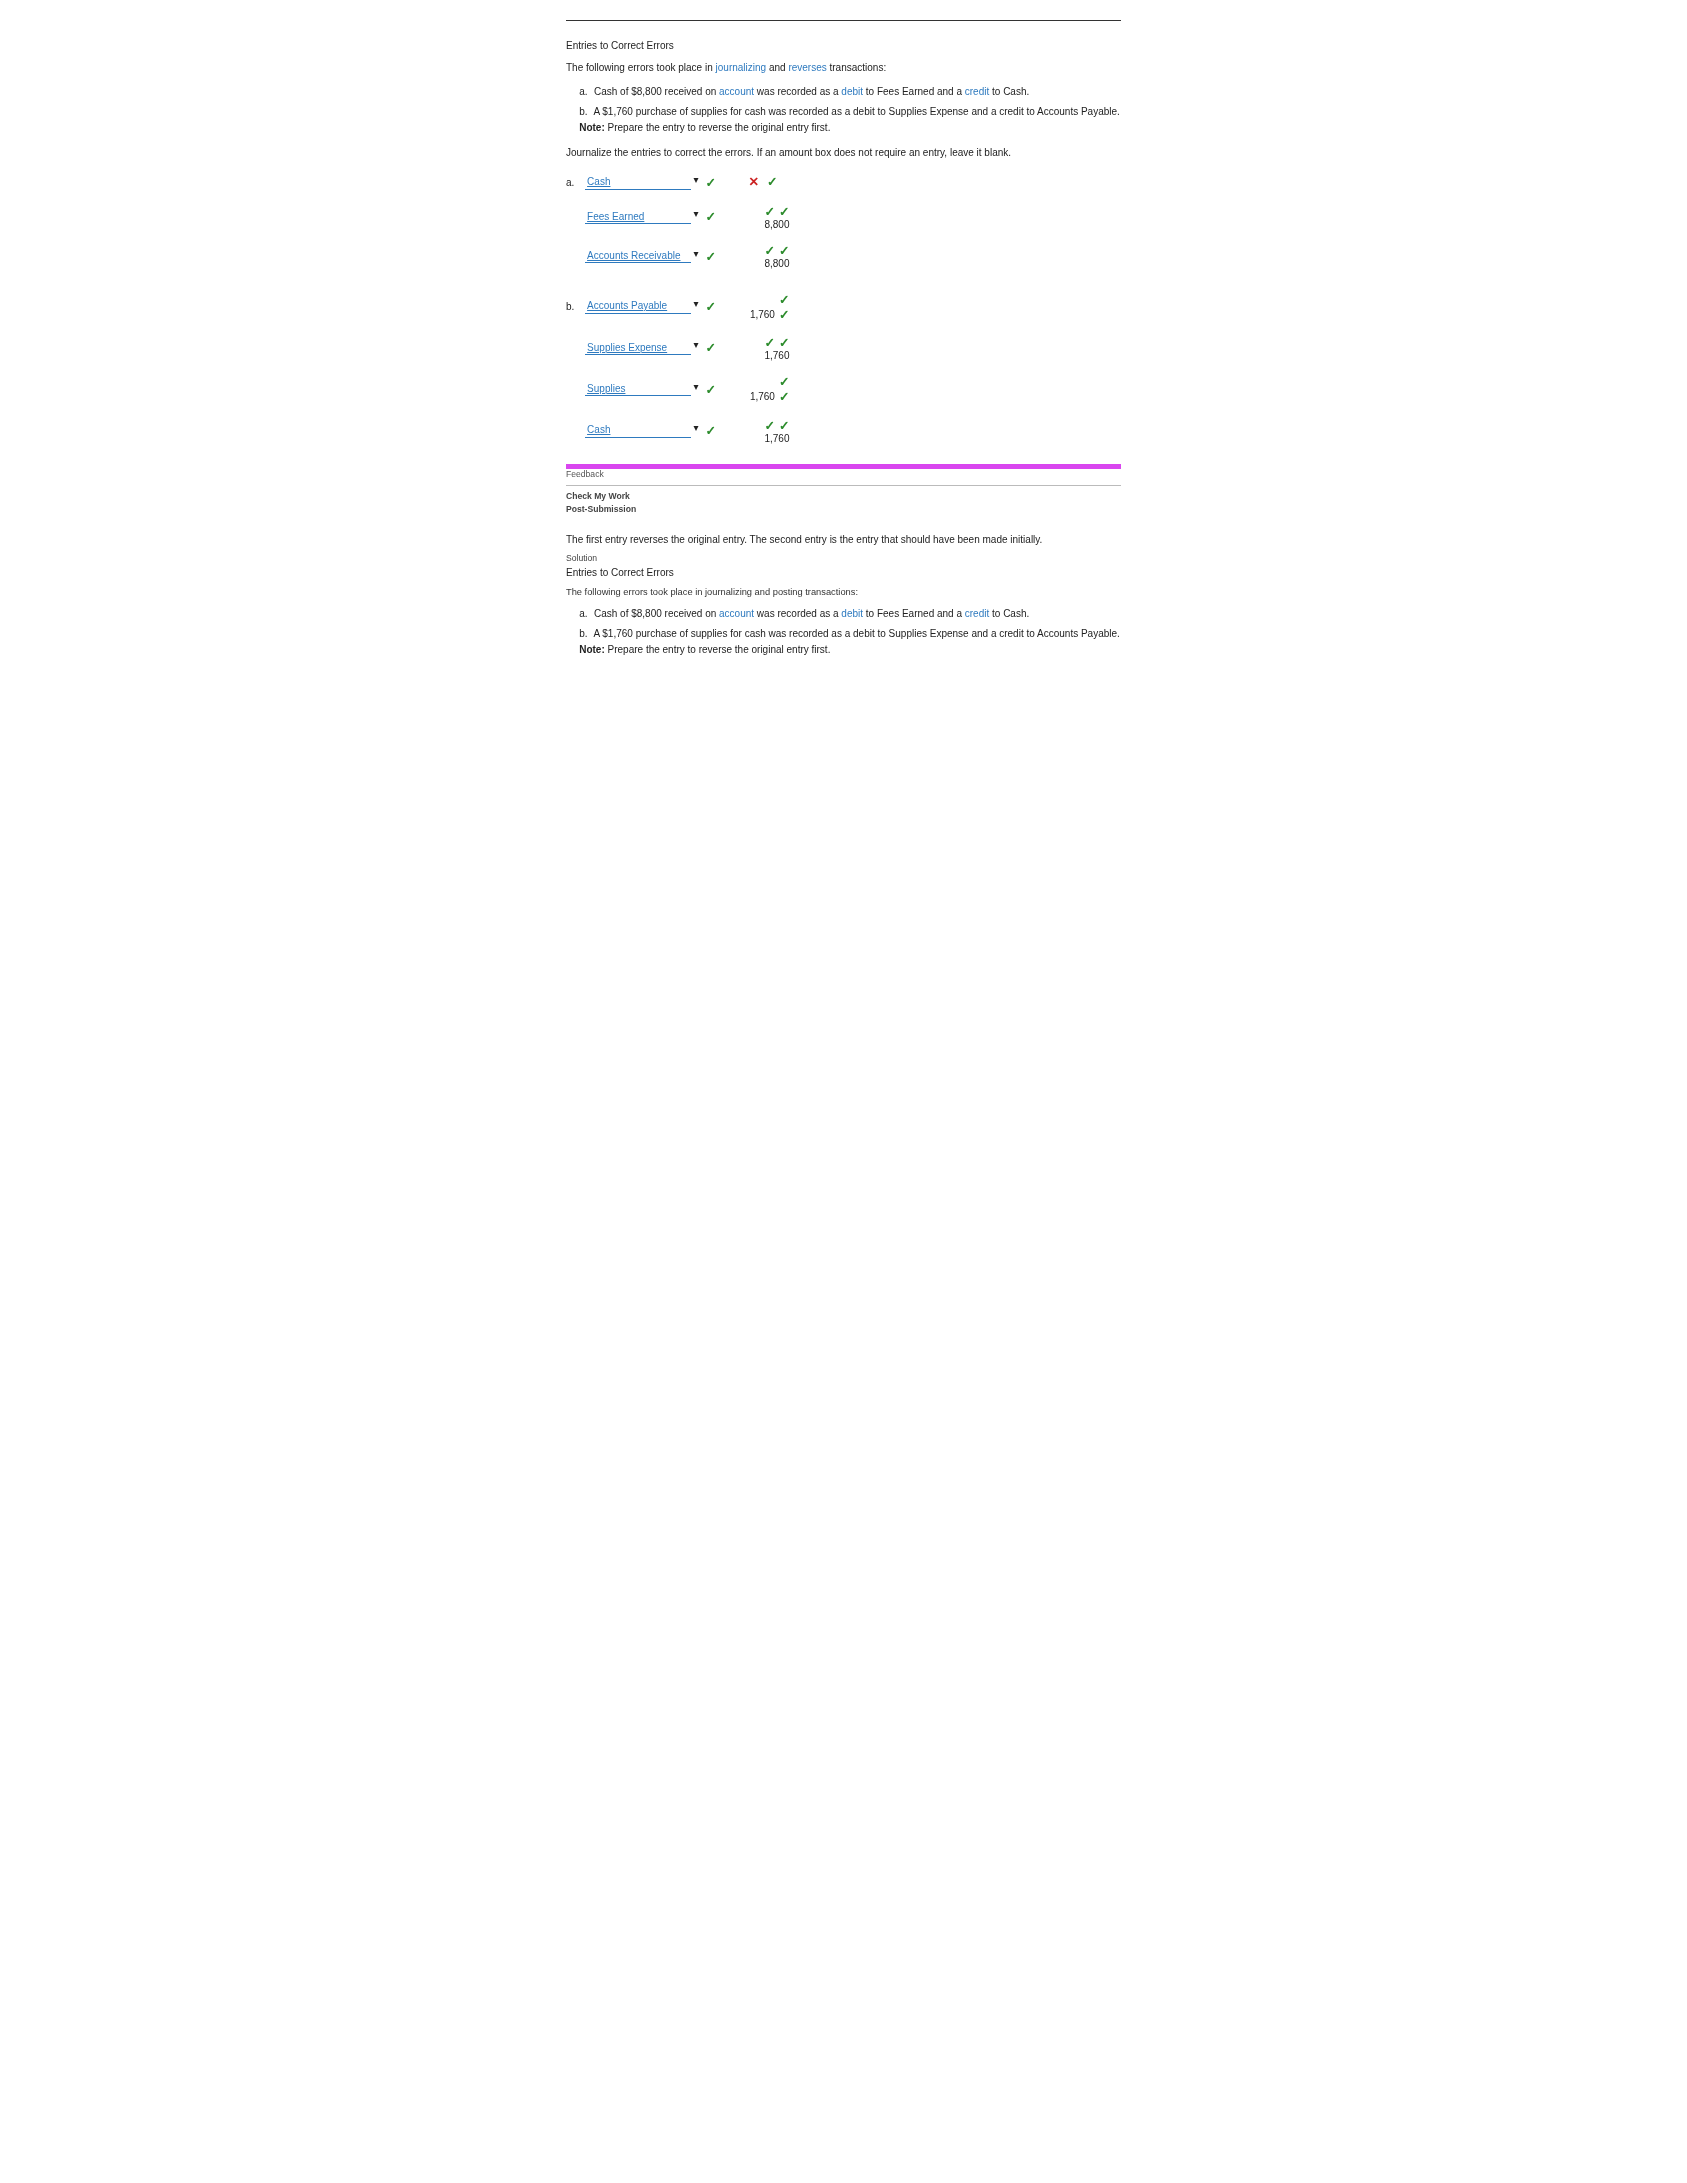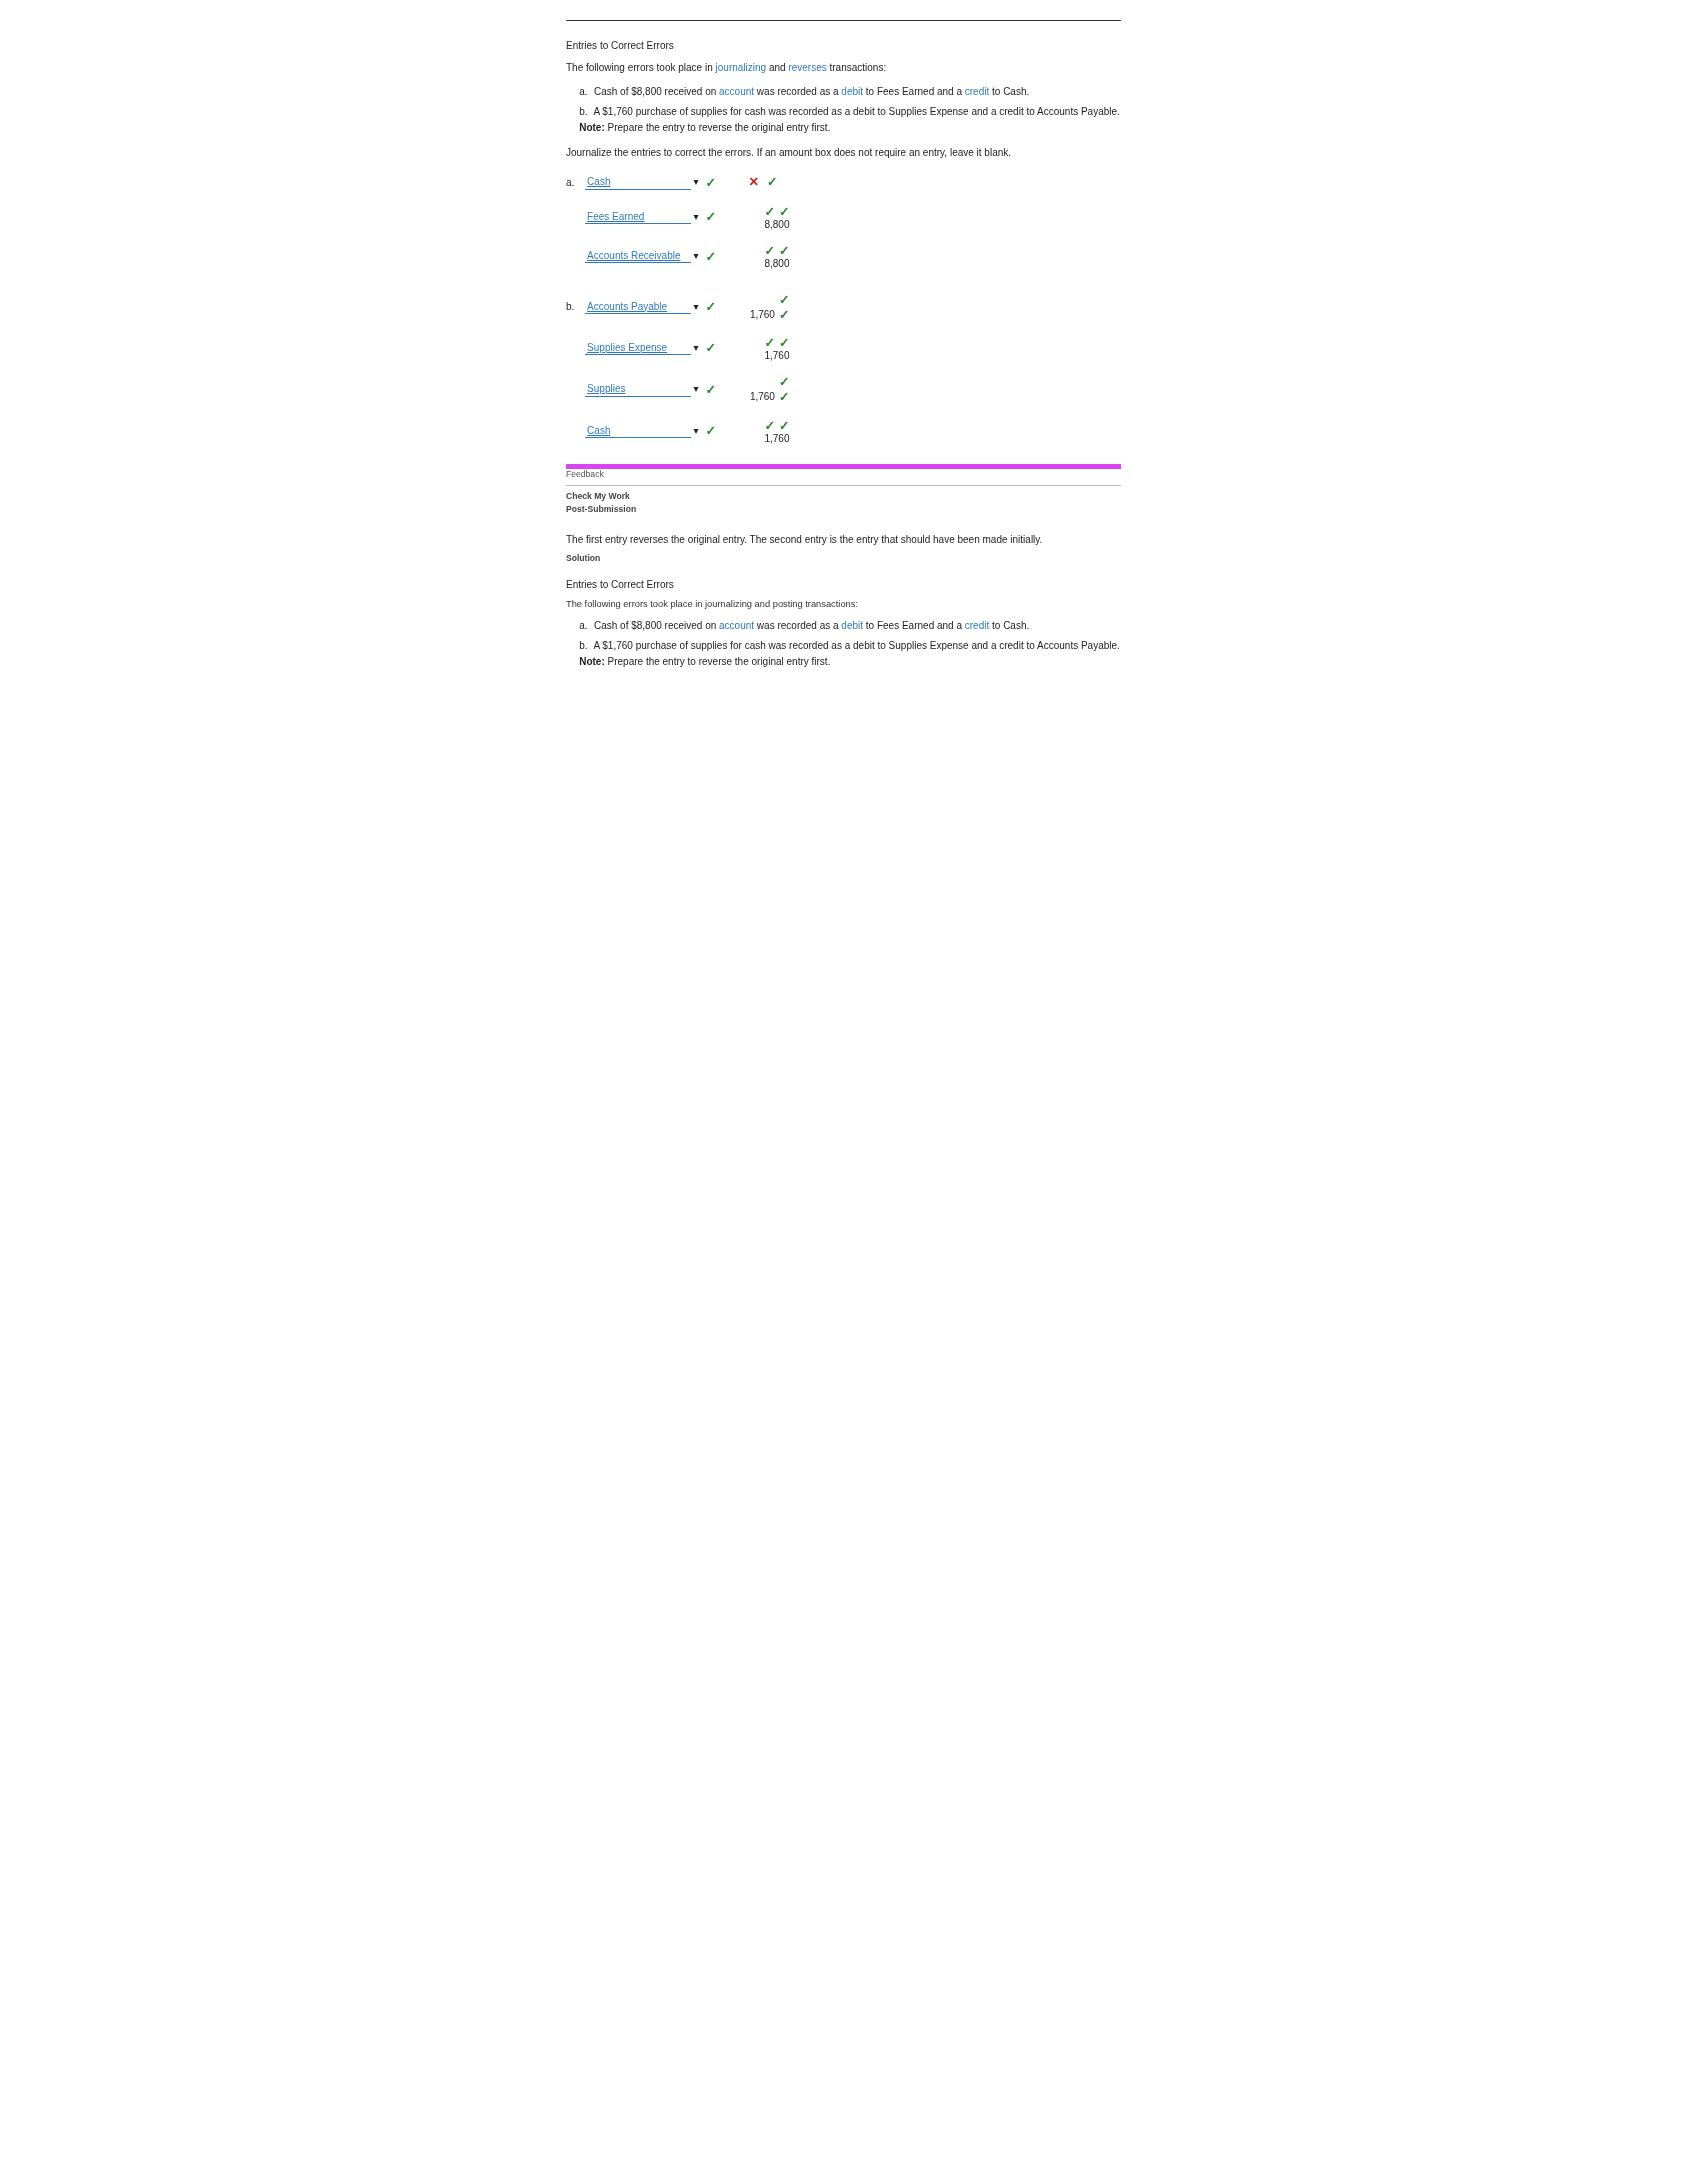--- a/index.html
+++ b/index.html
@@ -104,23 +104,23 @@
       margin-bottom: 18px;
     }
     .post-submission-text {
       font-size: 10px;
       color: #222;
       margin-bottom: 5.3px;
       line-height: 1.6;
     }
     .solution-label {
       font-size: 8.6px;
-      font-weight: bold;
+      font-weight: normal;
       color: #444;
-      margin-bottom: 16px;
+      margin-bottom: 4px;
     }
     .solution-title {
       font-size: 10px;
       color: #222;
       margin-bottom: 6.6px;
     }
     .solution-intro {
       font-size: 9.3px;
       color: #333;
       margin-bottom: 6.6px;
@@ -137,21 +137,21 @@
       align-items: center;
       margin-bottom: 4px;
     }
     .row-letter {
       width: 18.5px;
       font-size: 10px;
       flex-shrink: 0;
     }
     .row-account {
       display: flex;
-      align-items: center;
+      align-items: flex-start;
       width: 132px;
     }
     .check-icon {
       display: inline-block;
       color: #2d8c2d;
       font-size: 12.6px;
       font-weight: bold;
     }
     .x-icon {
       display: inline-block;

